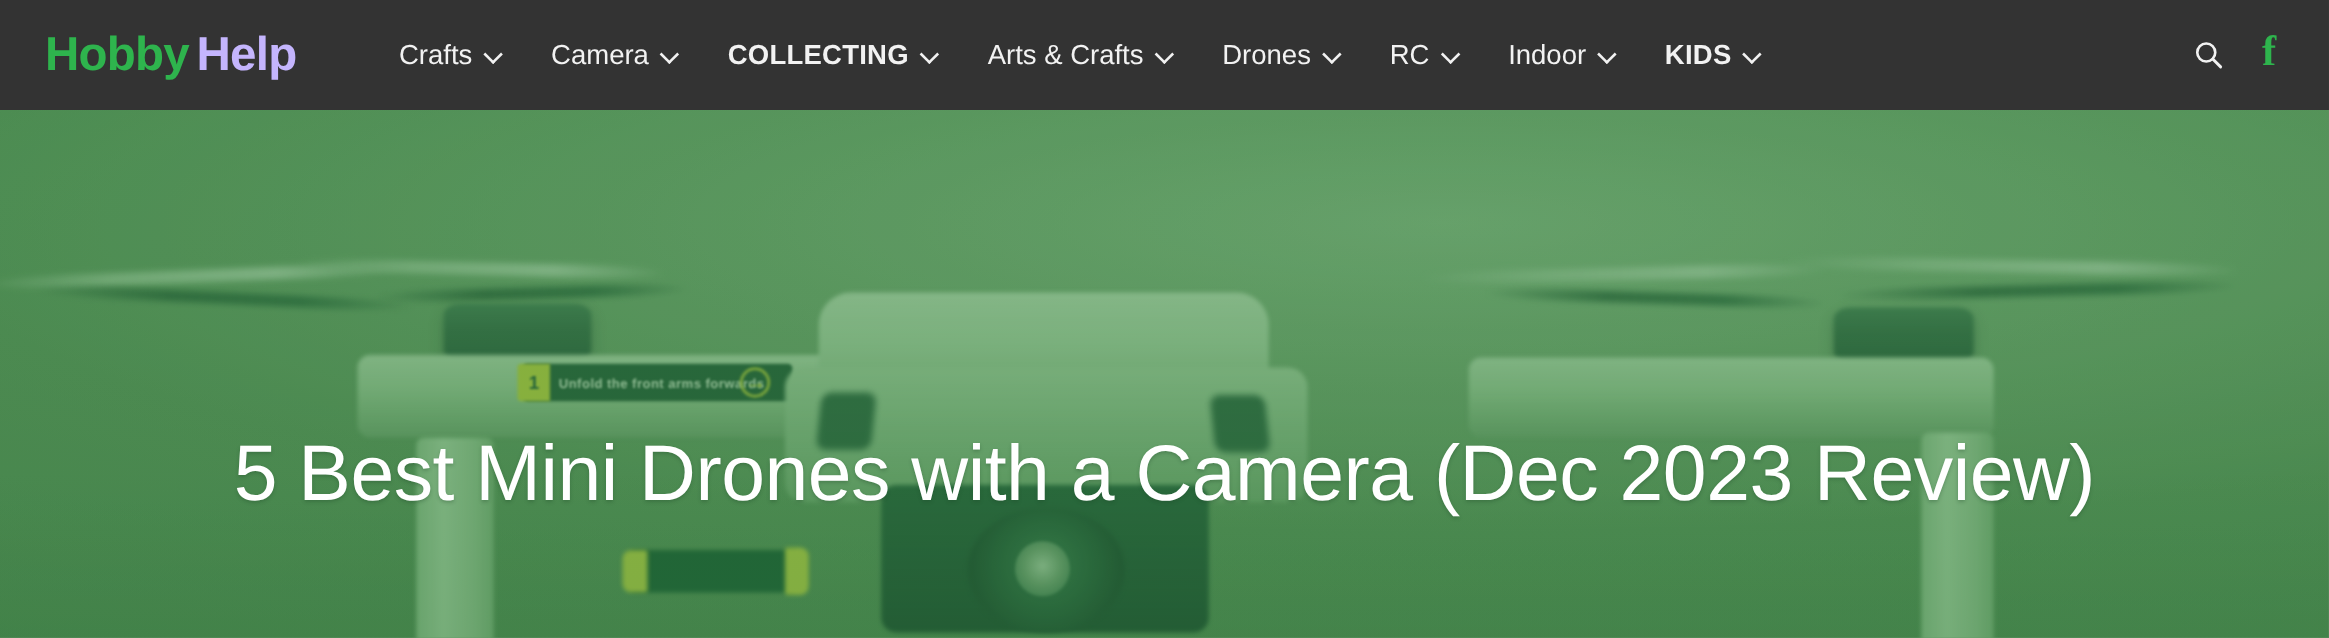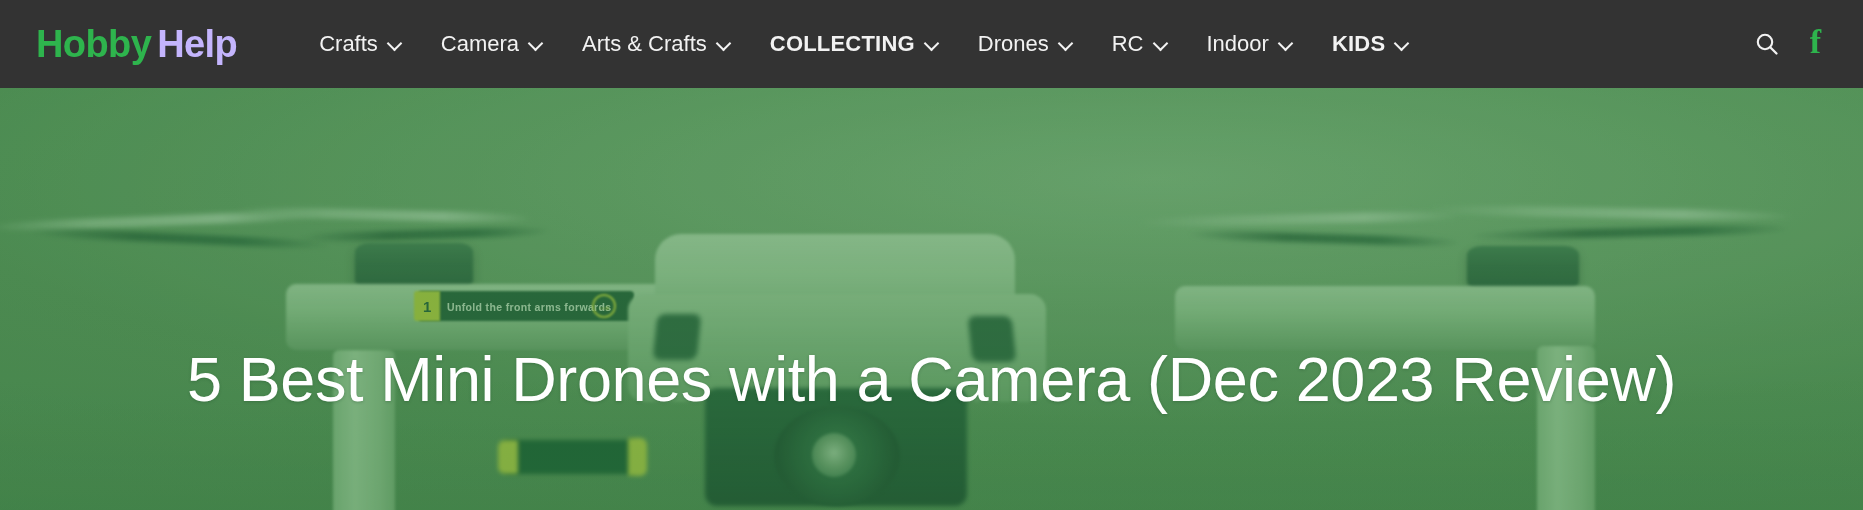--- a/index.html
+++ b/index.html
@@ -296,26 +296,26 @@
 
   <nav class="nav" id="nav">
       <a class="nav-item">
         <span>Crafts</span>
         <span class="chev"></span>
       </a>
       <a class="nav-item">
         <span>Camera</span>
         <span class="chev"></span>
       </a>
-      <a class="nav-item">
-        <span>Arts &amp; Crafts</span>
-        <span class="chev"></span>
-      </a>
       <a class="nav-item strong">
         <span>COLLECTING</span>
+        <span class="chev"></span>
+      </a>
+      <a class="nav-item">
+        <span>Arts &amp; Crafts</span>
         <span class="chev"></span>
       </a>
       <a class="nav-item">
         <span>Drones</span>
         <span class="chev"></span>
       </a>
       <a class="nav-item">
         <span>RC</span>
         <span class="chev"></span>
       </a>

